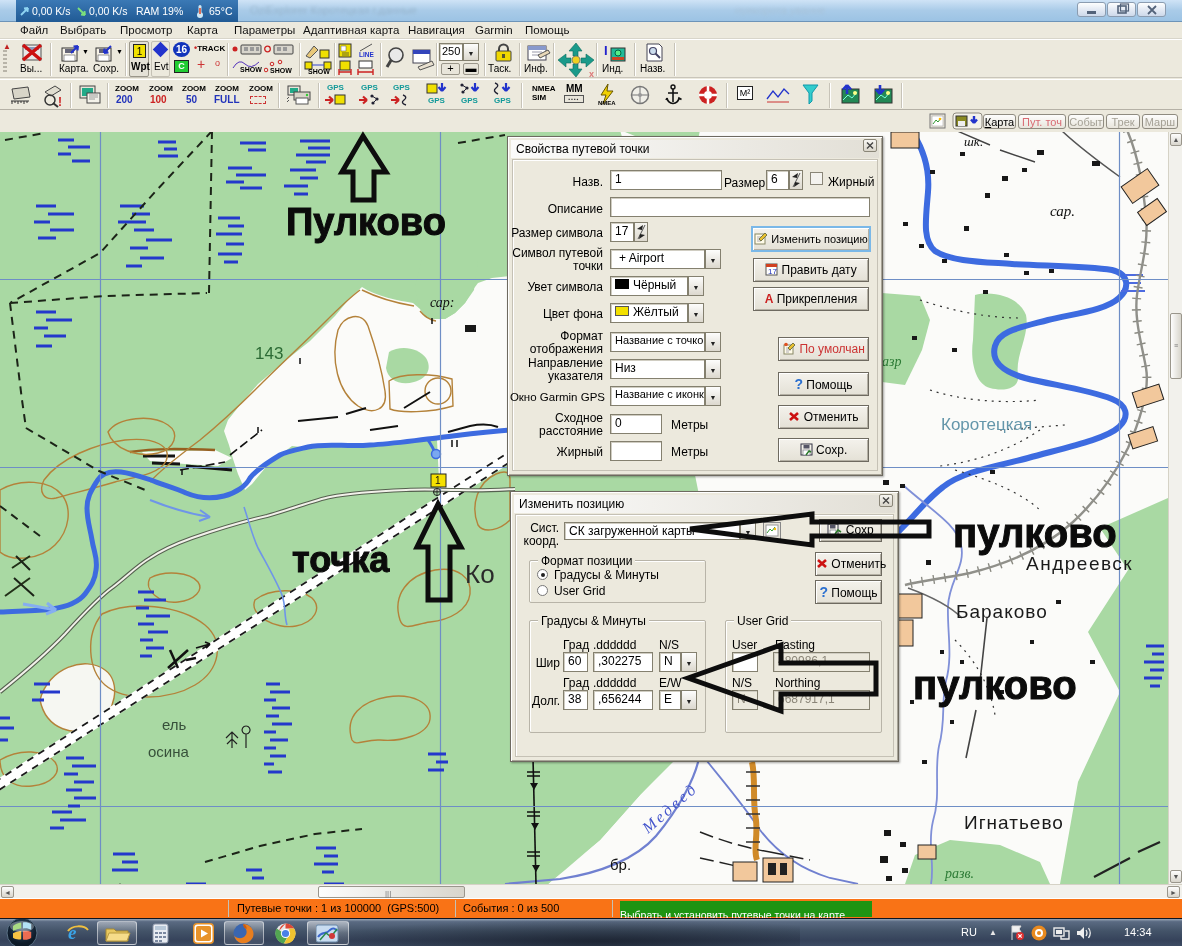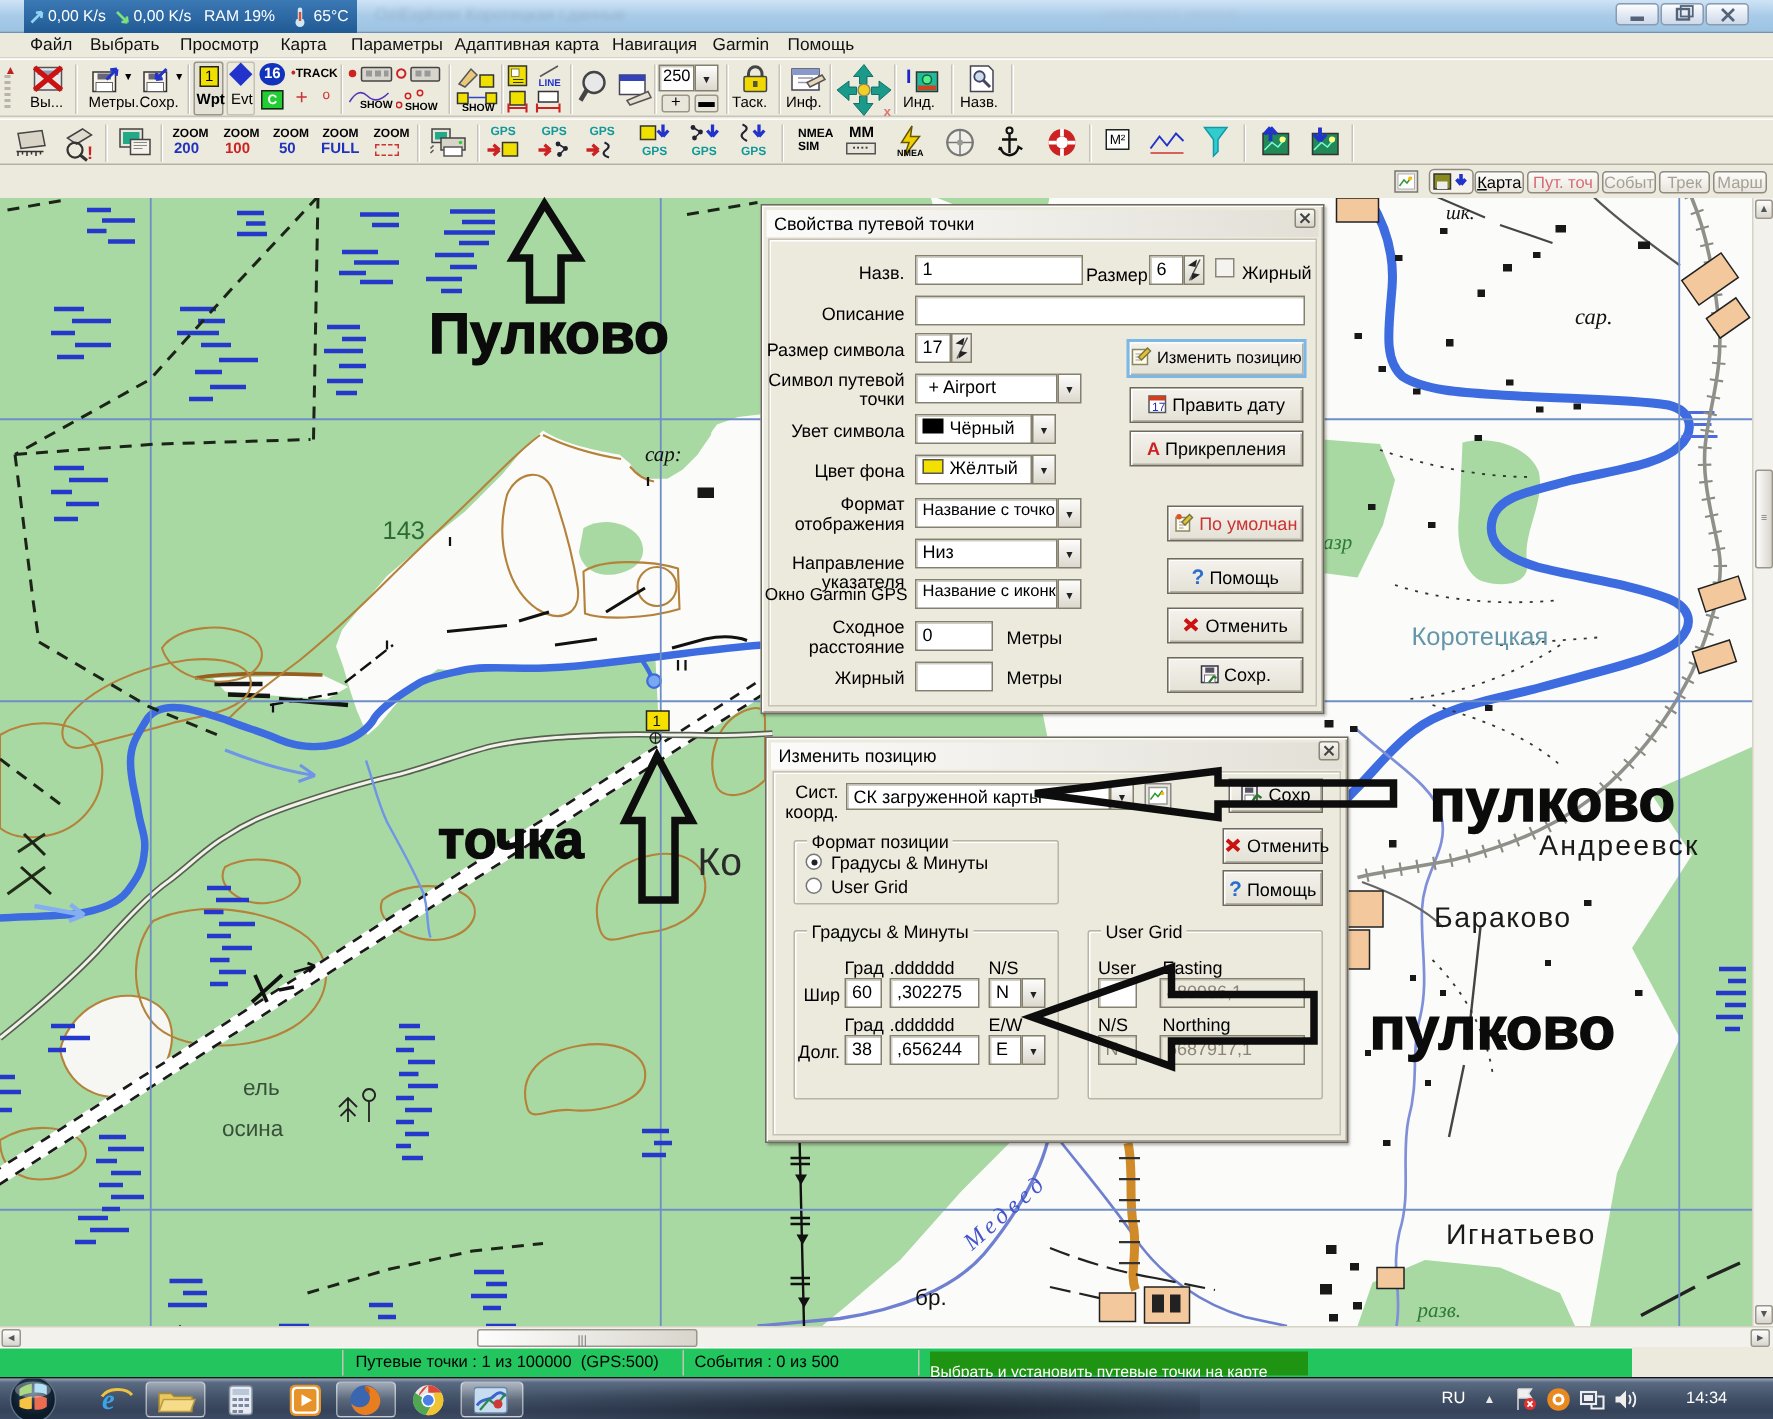--- a/index.html
+++ b/index.html
@@ -33,21 +33,21 @@
 .mbtn{position:absolute;top:2px;height:17px;background:linear-gradient(#fdfdfc,#e8e5dc);
  border:1px solid #8f8b80;border-radius:3px;font-size:11px;text-align:center;line-height:15px;color:#000;}
 
 #maparea{position:absolute;left:0;top:132px;width:1168px;height:752px;background:#a9d9a3;overflow:hidden;}
 
 #vscroll{position:absolute;left:1168px;top:132px;width:14px;height:752px;background:#f2f1ec;border-left:1px solid #d5d2c6;}
 #hscroll{position:absolute;left:0;top:884px;width:1182px;height:14px;background:#f2f1ec;border-top:1px solid #d5d2c6;}
 .sthumb{position:absolute;background:linear-gradient(90deg,#fdfdfd,#d8d5cc);border:1px solid #9a968c;border-radius:2px;}
 .sarrow{position:absolute;background:linear-gradient(#fdfdfd,#d8d5cc);border:1px solid #9a968c;border-radius:2px;font-size:7px;color:#555;text-align:center;}
 
-#statusbar{position:absolute;left:0;top:898px;width:1088px;height:20px;background:#22c55e;border-top:1px solid #fff;
+#statusbar{position:absolute;left:0;top:898px;width:1182px;height:20px;background:#f97316;border-top:1px solid #fff;
  font-size:11px;color:#000;}
 #statusbar span{position:absolute;top:3px;white-space:nowrap;}
 
 #taskbar{position:absolute;left:0;top:918px;width:1182px;height:28px;
  background:linear-gradient(#97a5b6,#5a6a82 10%,#435368 45%,#35425a 80%,#3d4c64);overflow:hidden;border-top:1px solid #0d1420;}
 .tkbtn{position:absolute;top:2px;width:40px;height:24px;border-radius:3px;
  background:linear-gradient(rgba(255,255,255,.42),rgba(255,255,255,.14) 50%,rgba(255,255,255,.06));
  border:1px solid rgba(255,255,255,.5);}
 
 .dlg{position:absolute;background:#ece9dd;border:1px solid #6e6a60;
@@ -134,21 +134,21 @@
  <span class="tlabel" style="left:20px;top:23px;">Вы...</span>
  <div class="sep" style="left:50px;height:33px;"></div>
 
  <svg style="position:absolute;left:61px;top:4px;" width="22" height="18">
         <rect x="1" y="4" width="15" height="13" fill="#f8f4e8" stroke="#333"></rect>
         <rect x="3" y="11" width="11" height="6" fill="#fff" stroke="#555" stroke-width=".6"></rect>
         <rect x="4" y="5" width="9" height="4" fill="#667"></rect>
         <path d="M10 9 L17 2 M17 2 l-4.5 .5 M17 2 l-.5 4.5" stroke="#2233cc" stroke-width="2"></path>
       </svg>
  <span style="position:absolute;left:82px;top:8px;font-size:7px;color:#000;">▼</span>
- <span class="tlabel" style="left:59px;top:23px;">Метры.</span>
+ <span class="tlabel" style="left:59px;top:23px;">Карта.</span>
 
  <svg style="position:absolute;left:95px;top:4px;" width="22" height="18">
         <rect x="1" y="4" width="15" height="13" fill="#f8f4e8" stroke="#333"></rect>
         <rect x="3" y="11" width="11" height="6" fill="#fff" stroke="#555" stroke-width=".6"></rect>
         <rect x="4" y="5" width="9" height="4" fill="#667"></rect>
         <path d="M16 2 L9 9 M9 9 l4.5 -.5 M9 9 l.5 -4.5" stroke="#2233cc" stroke-width="2"></path>
       </svg>
  <span style="position:absolute;left:116px;top:8px;font-size:7px;color:#000;">▼</span>
  <span class="tlabel" style="left:93px;top:23px;">Соxр.</span>
  <div class="sep" style="left:125px;height:33px;"></div>
@@ -821,21 +821,21 @@
  <div class="drop" style="left:197px;top:112px;height:20px;line-height:18px;"></div>
  <div class="lab" style="left:2px;top:144px;width:93px;">Увет символа</div>
  <div class="fld" style="left:102px;top:139px;width:78px;height:20px;"><span style="display:inline-block;width:14px;height:10px;background:#000;margin-right:4px;"></span>Чёрный</div>
  <div class="drop" style="left:180px;top:139px;height:20px;line-height:18px;"></div>
  <div class="lab" style="left:2px;top:171px;width:93px;">Цвет фона</div>
  <div class="fld" style="left:102px;top:166px;width:78px;height:20px;"><span style="display:inline-block;width:14px;height:10px;background:#f2e000;border:1px solid #555;margin-right:4px;"></span>Жёлтый</div>
  <div class="drop" style="left:180px;top:166px;height:20px;line-height:18px;"></div>
  <div class="lab" style="left:2px;top:193px;width:93px;">Формат<br>отображения</div>
  <div class="fld" style="left:102px;top:195px;width:95px;height:20px;font-size:11px;">Название с точкоі</div>
  <div class="drop" style="left:197px;top:195px;height:20px;line-height:18px;"></div>
- <div class="lab" style="left:2px;top:232px;width:93px;">Направление<br>указателя</div>
+ <div class="lab" style="left:2px;top:220px;width:93px;">Направление<br>указателя</div>
  <div class="fld" style="left:102px;top:222px;width:95px;height:20px;">Низ</div>
  <div class="drop" style="left:197px;top:222px;height:20px;line-height:18px;"></div>
  <div class="lab" style="left:0px;top:254px;width:97px;white-space:nowrap;font-size:11.5px;">Окно Garmin GPS</div>
  <div class="fld" style="left:102px;top:249px;width:95px;height:20px;font-size:11px;">Название с иконк</div>
  <div class="drop" style="left:197px;top:249px;height:20px;line-height:18px;"></div>
  <div class="lab" style="left:2px;top:275px;width:93px;">Сходное<br>расстояние</div>
  <div class="fld" style="left:102px;top:277px;width:52px;height:20px;">0</div>
  <div class="labl" style="left:163px;top:281px;">Метры</div>
  <div class="lab" style="left:2px;top:309px;width:93px;">Жирный</div>
  <div class="fld" style="left:102px;top:304px;width:52px;height:20px;"></div>

